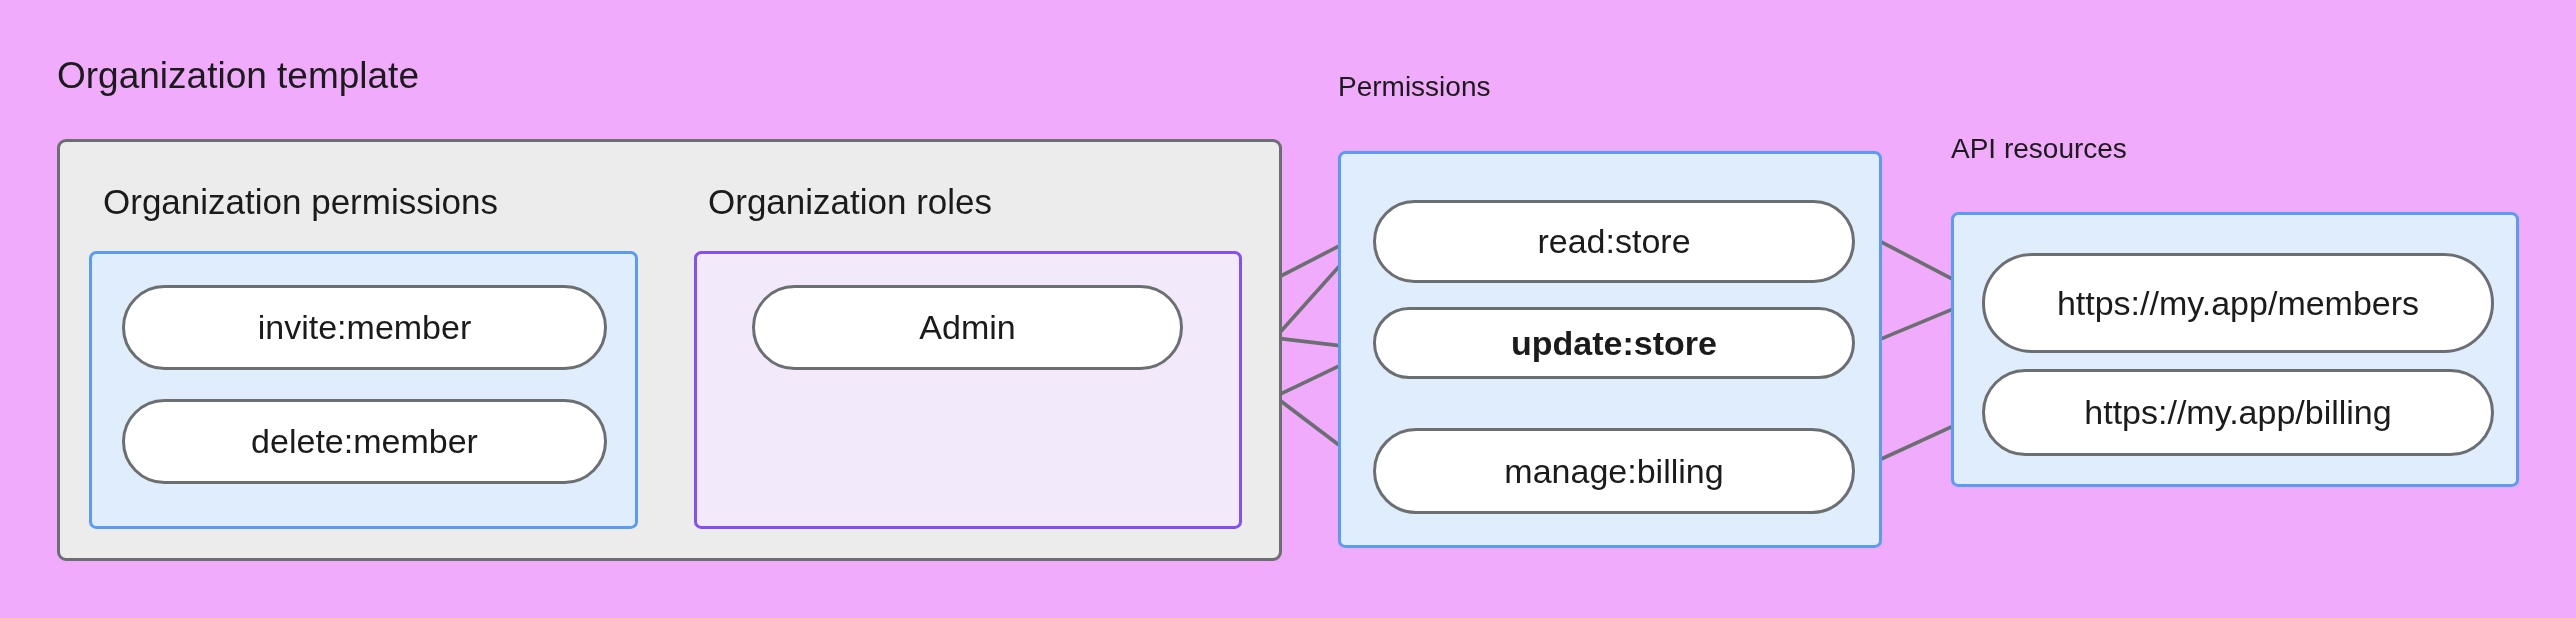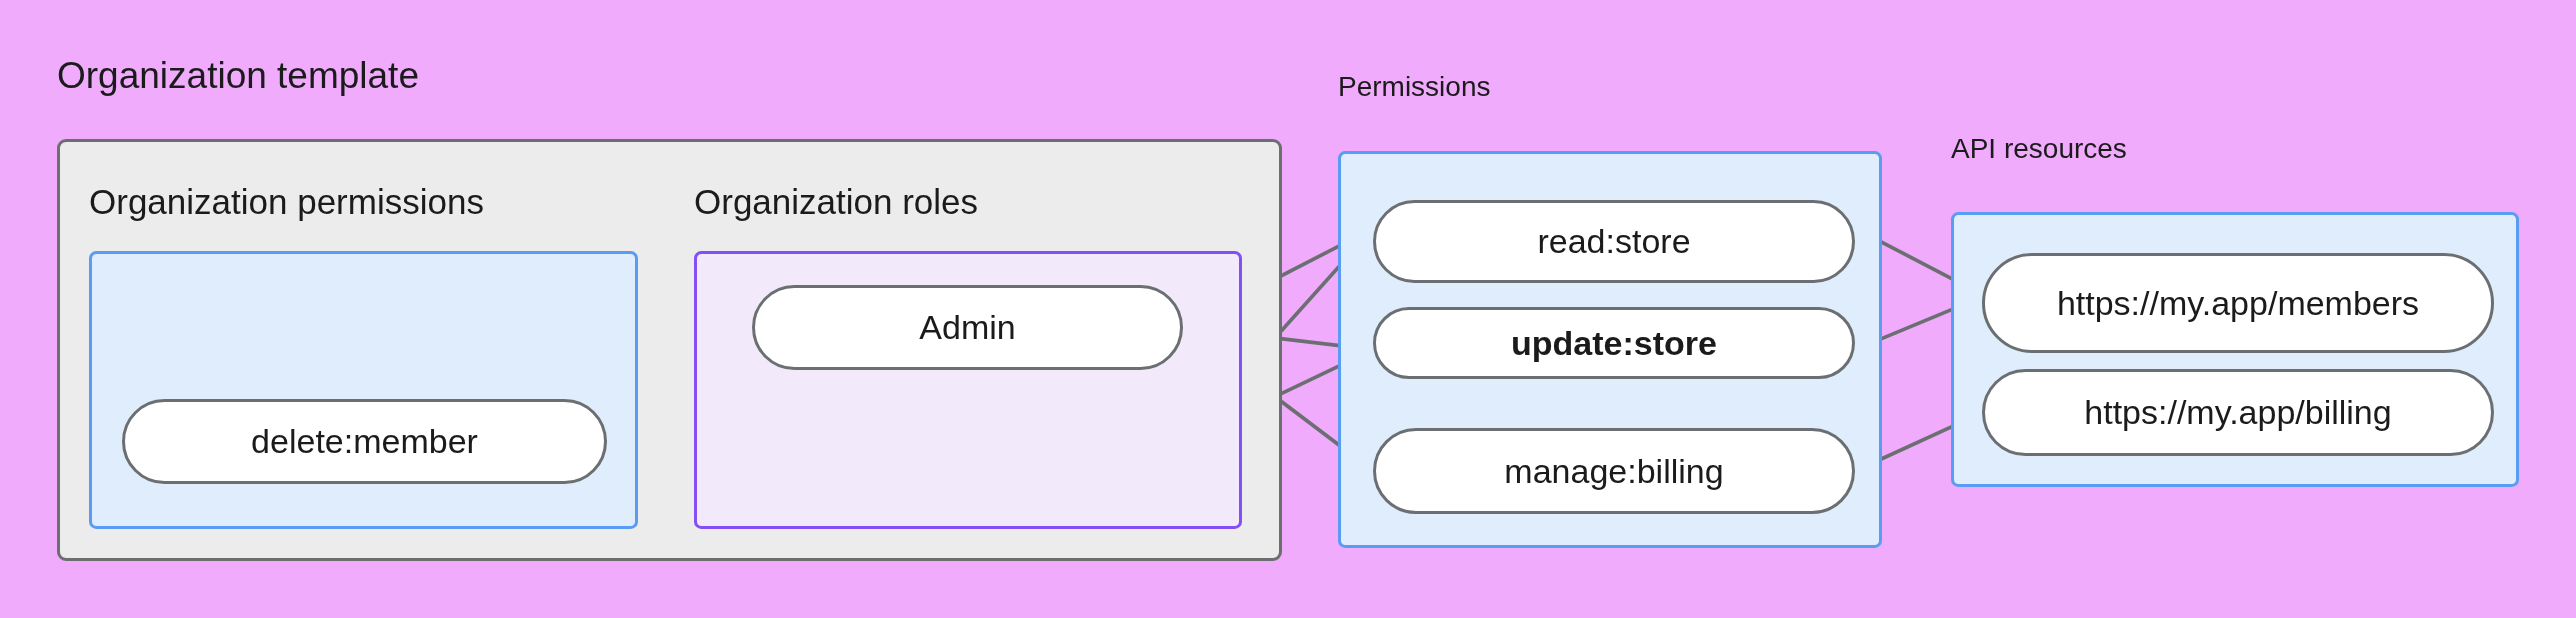--- a/index.html
+++ b/index.html
@@ -37,21 +37,21 @@
   }
   
   .label {
     position: absolute;
     color: #1b1b1b;
     white-space: nowrap;
     line-height: 1;
   }
   .label-outer  { font-size: 37px; }
   .label-inner  { font-size: 28px; }
-  .label-col    { font-size: 35px; }
+  .label-col    { font-size: 35px; margin-left: 14px; }
   
   .pill {
     position: absolute;
     box-sizing: border-box;
     background: #ffffff;
     border: 3.7px solid #6b6f71;
     border-radius: 912px;
     display: flex;
     align-items: center;
     justify-content: center;
@@ -105,20 +105,21 @@
   <div class="group group-outer" style="left:57px; top:139px; width:1225px; height:422px;"></div>
 
   <div class="label label-col" style="left:89px; top:184px;">Organization permissions</div>
 
   <div class="group group-blue" style="left:89px; top:251px; width:549px; height:278px;"></div>
 
   <div class="label label-col" style="left:694px; top:184px;">Organization roles</div>
 
   <div class="group group-purple" style="left:694px; top:251px; width:548px; height:278px;"></div>
 
+  <div class="pill" style="left:122px; top:285px; width:485px; height:85px;">invite:member</div>
   <div class="pill" style="left:122px; top:399px; width:485px; height:85px;">delete:member</div>
 
   <div class="pill" style="left:752px; top:285px; width:431px; height:85px;">Admin</div>
 
   <div class="label label-inner" style="left:1338px; top:73px;">Permissions</div>
 
   <div class="group group-blue" style="left:1338px; top:151px; width:544px; height:397px;"></div>
 
   <div class="pill" style="left:1373px; top:200px; width:482px; height:83px;">read:store</div>
   <div class="pill" style="left:1373px; top:307px; width:482px; height:72px;font-weight:bold;">update:store</div>

